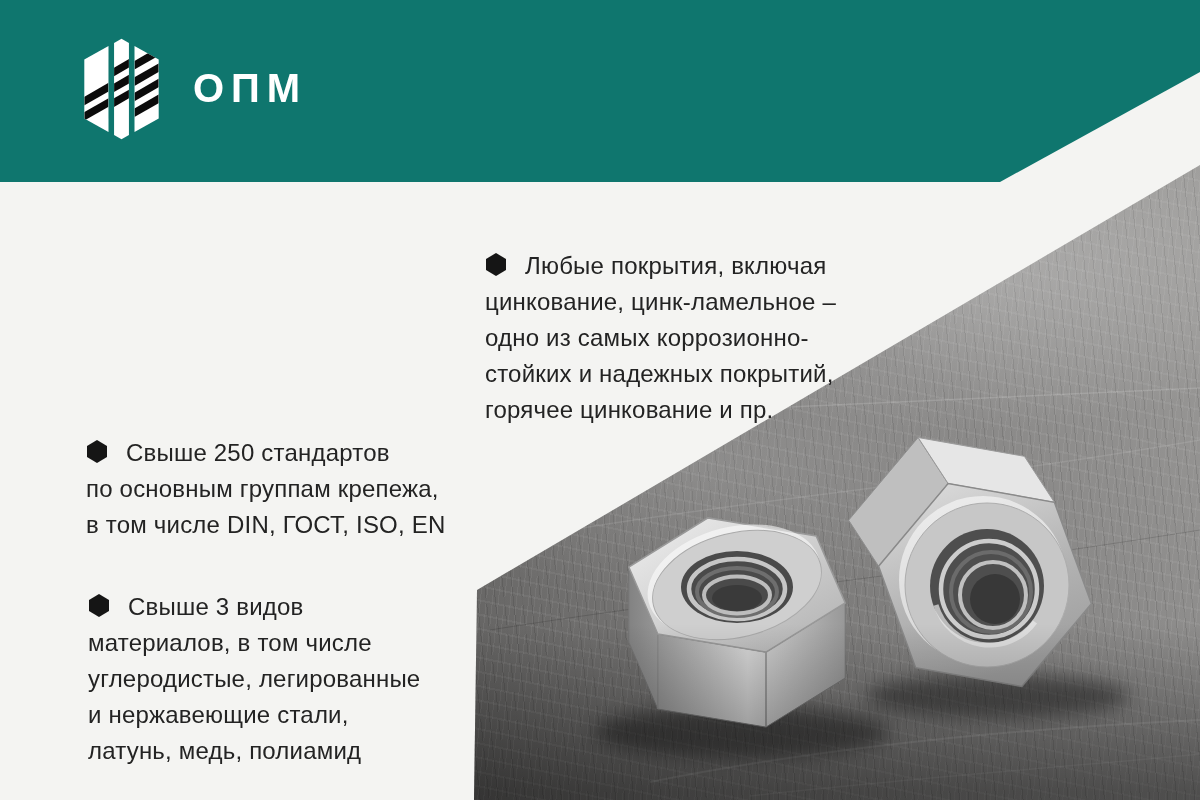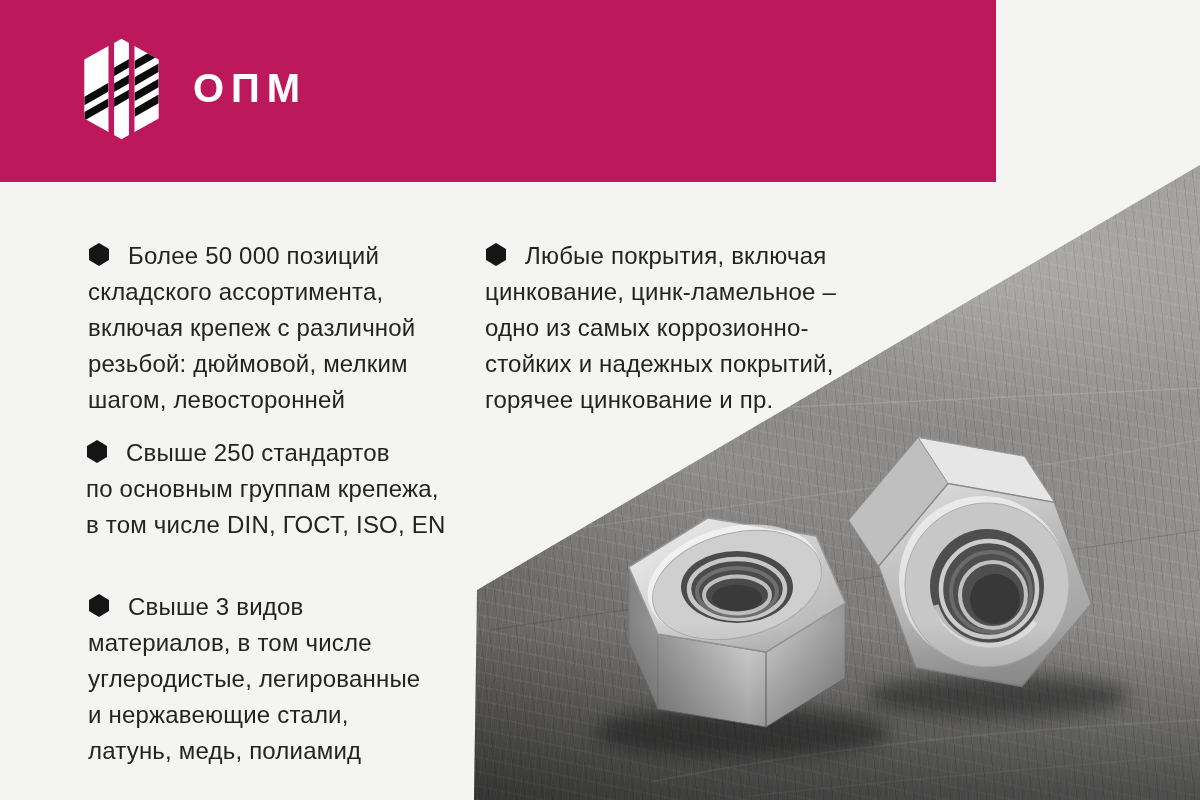--- a/index.html
+++ b/index.html
@@ -22,22 +22,22 @@
   }
   .photo::after{
     content:"";position:absolute;inset:0;pointer-events:none;
     background:
       linear-gradient(180deg, rgba(0,0,0,0) 78%, rgba(0,0,0,.42) 99%),
       radial-gradient(ellipse 40% 45% at 6% 95%, rgba(0,0,0,.30), rgba(0,0,0,0) 70%);
   }
   .nuts{position:absolute;left:450px;top:380px;width:750px;height:420px;}
   
   .topbar{
-    position:absolute;left:0;top:0;width:996px;height:182px;
-    background:#be185d;
+    position:absolute;left:0;top:0;width:1200px;height:182px;
+    background:#0f766e;
     clip-path:polygon(0 0,1200px 0,1200px 72px,1000px 182px,0 182px);
   }
   .logo{position:absolute;left:75px;top:35px;width:93px;height:108px;}
   .brand{
     position:absolute;left:193px;top:68px;
     color:#ffffff;font-size:40px;line-height:40px;font-weight:700;
     letter-spacing:7px;
   }
   
   .feature{position:absolute;}
@@ -47,21 +47,21 @@
     clip-path:polygon(50% 0,100% 26%,100% 74%,50% 100%,0 74%,0 26%);
   }
   .feature p{
     margin:0;color:#232323;
     font-size:24px;line-height:36px;letter-spacing:.2px;
     white-space:pre-line;text-indent:40px;
   }
   .f-l1{left:88px;top:238px;width:380px;}
   .f-l2{left:86px;top:435px;width:380px;}
   .f-l3{left:88px;top:589px;width:380px;}
-  .f-r1{left:485px;top:238px;width:380px;}
+  .f-r1{left:485px;top:248px;width:380px;}
 </style>
 </head>
 <body>
 
 <div class="canvas">
 
   <div class="photo">
     <svg class="nuts" viewBox="0 0 750 420">
       <defs>
         <filter id="blur" x="-40%" y="-40%" width="180%" height="180%">
@@ -155,28 +155,20 @@
           <line x1="60" y1="34.8" x2="94" y2="15.2"></line>
           <line x1="60" y1="52.3" x2="94" y2="32.7"></line>
           <line x1="60" y1="68.8" x2="94" y2="49.2"></line>
           <line x1="60" y1="85.8" x2="94" y2="66.2"></line>
         </g>
       </g>
     </svg>
     <div class="brand">ОПМ</div>
   </header>
 
-  <div class="feature f-l1">
-    <span class="hex"></span>
-    <p>Более 50 000 позиций
-складского ассортимента,
-включая крепеж с различной
-резьбой: дюймовой, мелким
-шагом, левосторонней</p>
-  </div>
   <div class="feature f-l2">
     <span class="hex"></span>
     <p>Свыше 250 стандартов
 по основным группам крепежа,
 в том числе DIN, ГОСТ, ISO, EN</p>
   </div>
   <div class="feature f-l3">
     <span class="hex"></span>
     <p>Свыше 3 видов
 материалов, в том числе

